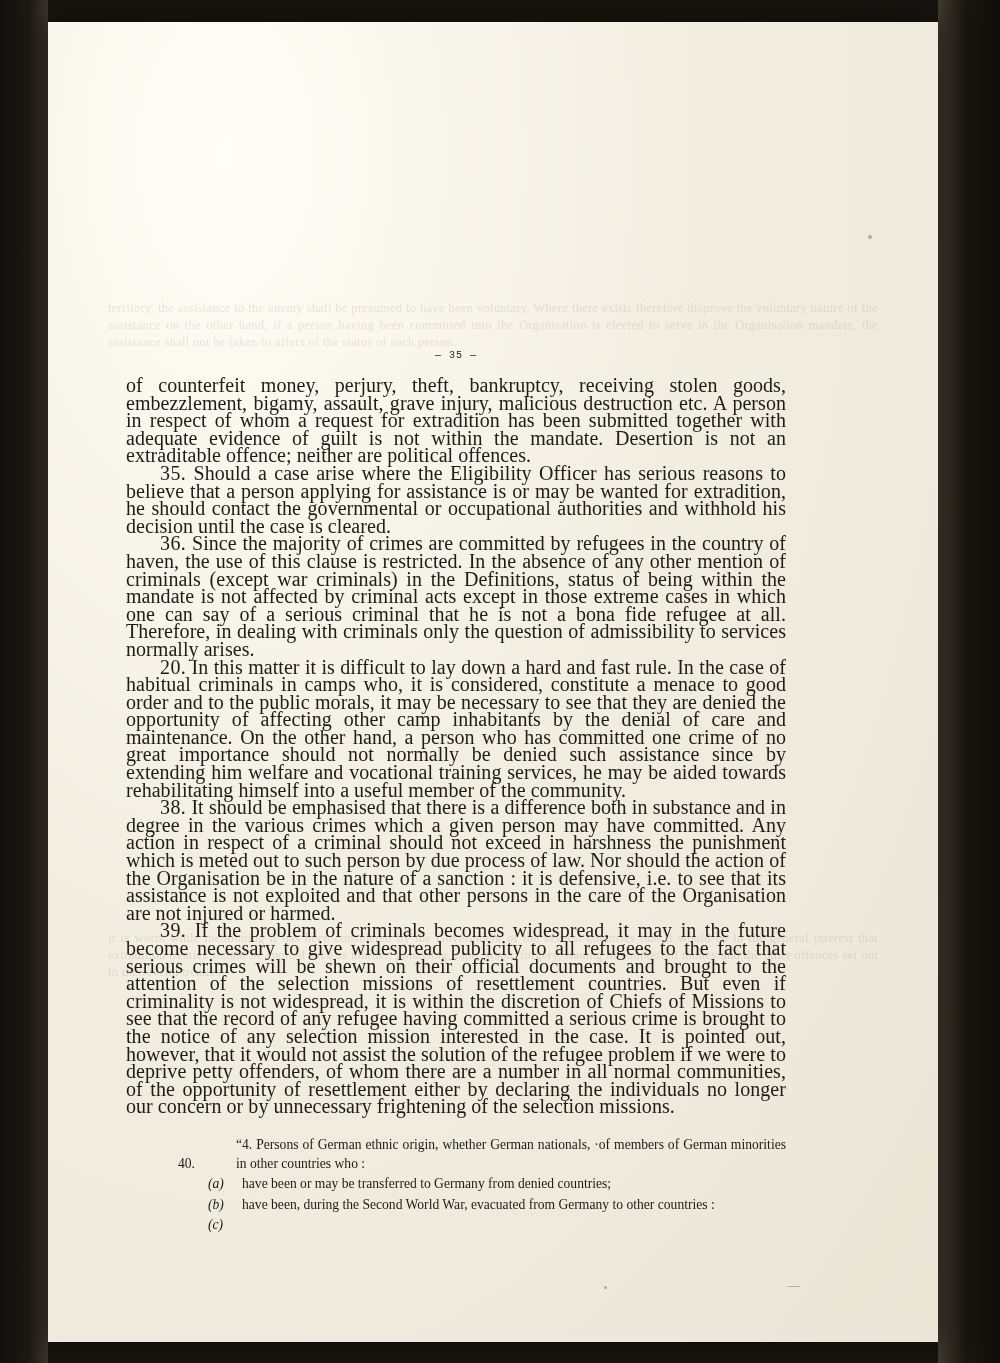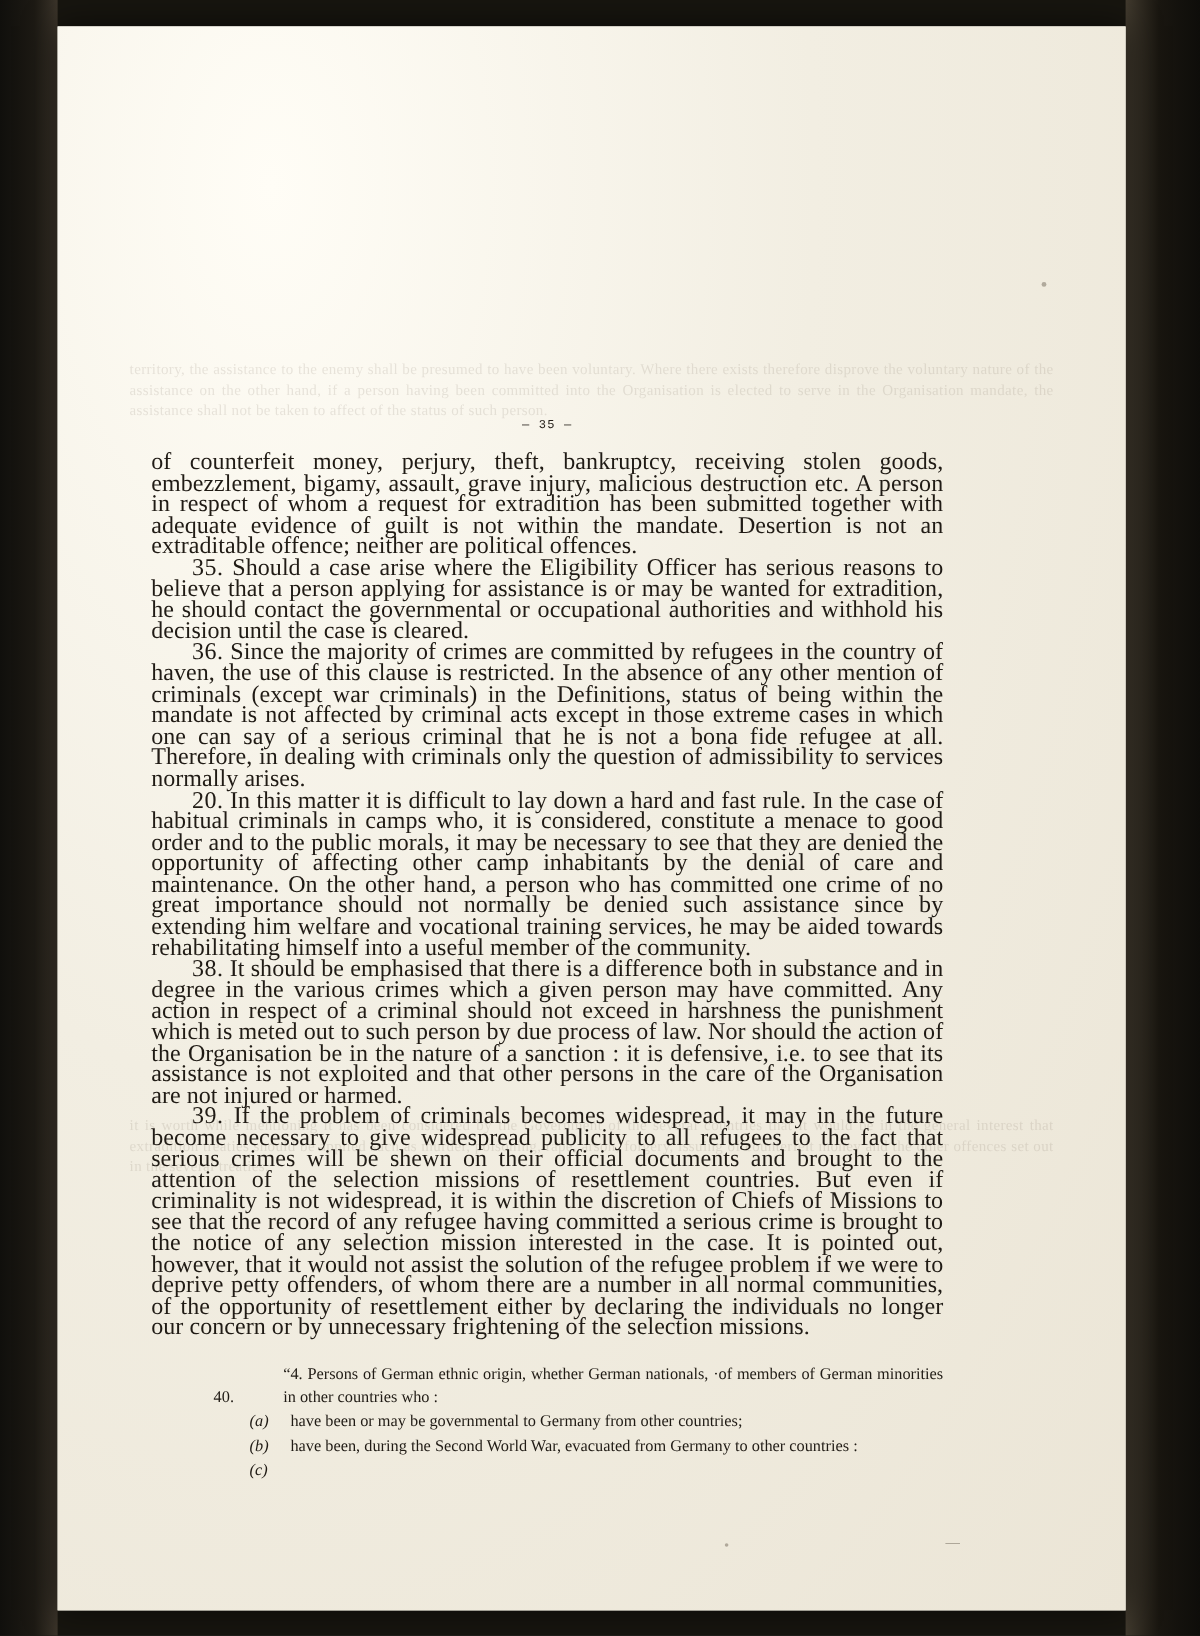--- a/index.html
+++ b/index.html
@@ -193,21 +193,21 @@
           <span>If the problem of criminals becomes widespread, it may in the future become necessary to give widespread publicity to all refugees to the fact that serious crimes will be shewn on their official documents and brought to the attention of the selection missions of resettlement countries.   But even if criminality is not widespread, it is within the discretion of Chiefs of Missions to see that the record of any refugee having committed a serious crime is brought to the notice of any selection mission interested in the case. It is pointed out, however, that it would not assist the solution of the refugee problem if we were to deprive petty offenders, of whom there are a number in all normal communities, of the opportunity of resettlement either by declaring the individuals no longer our concern or by unnecessary frightening of the selection missions.</span>
         </p>
 
         <div class="quote-block">
           <div class="quote-row">
             <span class="quote-num">40.</span>
             <span class="quote-text">“4.  Persons of German ethnic origin, whether German nationals, ·of members of German minorities in other countries who :</span>
           </div>
           <div class="sub-row">
             <span class="sub-label">(a)</span>
-            <span class="sub-text">have been or may be governmental to Germany from other countries;</span>
+            <span class="sub-text">have been or may be transferred to Germany from denied countries;</span>
           </div>
           <div class="sub-row">
             <span class="sub-label">(b)</span>
             <span class="sub-text">have been, during the Second World War, evacuated from Germany to other countries :</span>
           </div>
           <div class="sub-row">
             <span class="sub-label">(c)</span>
           </div>
         </div>
 

